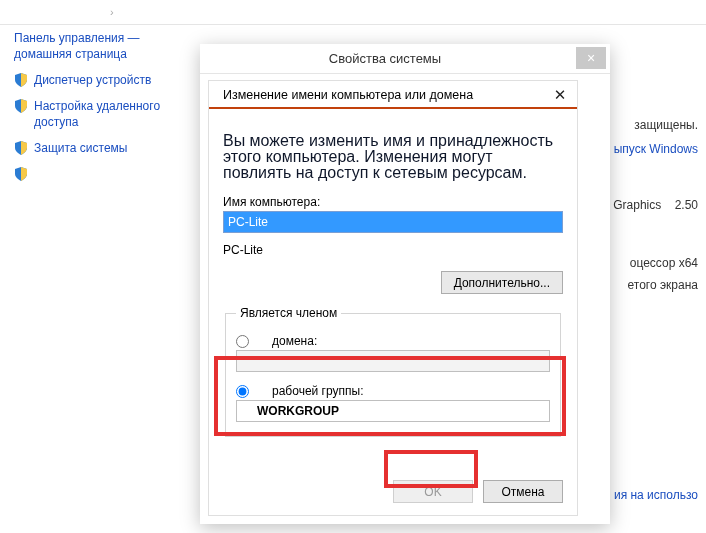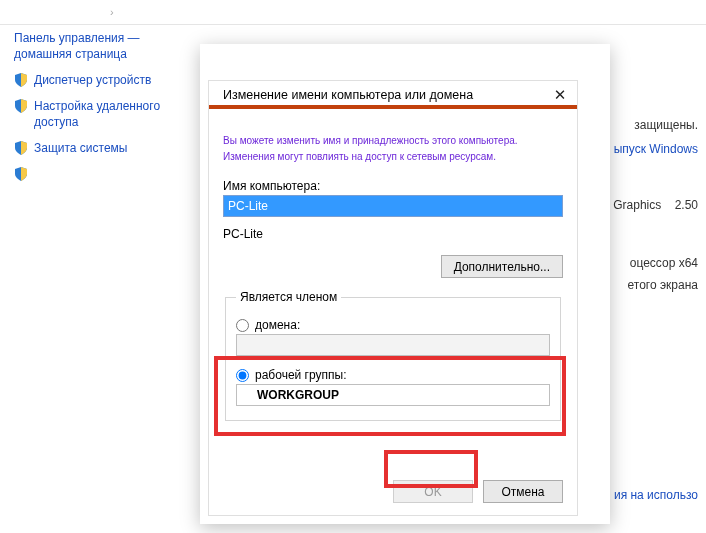--- a/index.html
+++ b/index.html
@@ -104,33 +104,33 @@
     font-size:14px; cursor:pointer;
   }
 
   
   .dialog {
     position:absolute; left:8px; top:36px; width:370px; height:436px;
     background:#fff; border:1px solid #dfdfdf;
     padding:10px 14px 12px 14px;
   }
   .dialog .d-header {
-    height:28px; position:relative; border-bottom:4px solid #c2410c;
+    height:28px; position:relative; border-bottom:2px solid #c2410c;
     margin:-10px -14px 24px -14px; padding:0 14px;
   }
   .dialog .d-header .dt {
     font-size:12.5px; line-height:28px;
   }
   .dialog .d-header .xbtn {
     position:absolute; right:6px; top:4px; width:22px; height:20px;
     text-align:center; line-height:20px; font-size:15px; cursor:pointer;
     color:#222;
   }
   .dialog p.desc {
-    margin:20px 0 14px 0; font-size:10px; line-height:16px; color:#6d28d9;
+    margin:20px 0 14px 0; font-size:16px; line-height:16px; color:#0f172a;
   }
   .dialog label.fld { display:block; font-size:12px; margin-bottom:2px;}
   .dialog input[type=text] {
     width:100%; height:22px; font-size:12px; padding:1px 4px;
     border:1px solid #7a9fd4;
   }
   .dialog input.sel { background:#3399ff; color:#fff; }
   .dialog .full { margin-top:10px; font-size:12px;}
   .dialog .full .val { margin-top:2px; }
   .dialog .more-row { text-align:right; margin-top:14px; }
@@ -139,21 +139,21 @@
     background:#e9e9e9; border:1px solid #acacac; cursor:pointer;
     min-width:80px;
   }
   .dialog button.win.disabled {
     color:#9a9a9a; background:#efefef; border-color:#cfcfcf; cursor:default;
   }
   fieldset.member {
     margin-top:12px; border:1px solid #d4d4d4; padding:10px 10px 14px 10px;
   }
   fieldset.member legend { font-size:12px; padding:0 4px;}
-  .radio-row { margin:4px 0 2px 0; display:flex; align-items:center; gap:6px; }
+  .radio-row { margin:4px 0 2px 0; display:flex; align-items:center; gap:23px; }
   .radio-row input[type=radio]{ margin:0; }
   .member input.txt {
     width:100%; height:22px; font-size:12px; padding:1px 20px;
     border:1px solid #bfbfbf; background:#fff;font-weight:bold;
   }
   .member input.txt[disabled]{ background:#f3f3f3; color:#555;}
   .footer-row {
     position:absolute; right:14px; bottom:12px; display:flex; gap:10px;
   }
 
@@ -232,20 +232,24 @@
   <span class="tab-stub">й доступ</span>
   <div class="input-stub"></div>
   <div class="btn izm">ли</div>
   <div class="btn acia">ация...</div>
   <div class="btn dotb">ь...</div>
   <span class="license">ия на использо</span>
   <div class="btn apply">Применить</div>
 </div>
 
 <div class="modal-outer">
+  <div class="titlebar">
+    <div class="ttl">Свойства системы</div>
+    <div class="close">×</div>
+  </div>
 
   <div class="dialog">
     <div class="d-header">
       <span class="dt">Изменение имени компьютера или домена</span>
       <span class="xbtn">✕</span>
     </div>
 
     <p class="desc">Вы можете изменить имя и принадлежность этого компьютера. Изменения могут повлиять на доступ к сетевым ресурсам.</p>
 
     <label class="fld">Имя компьютера:</label>

